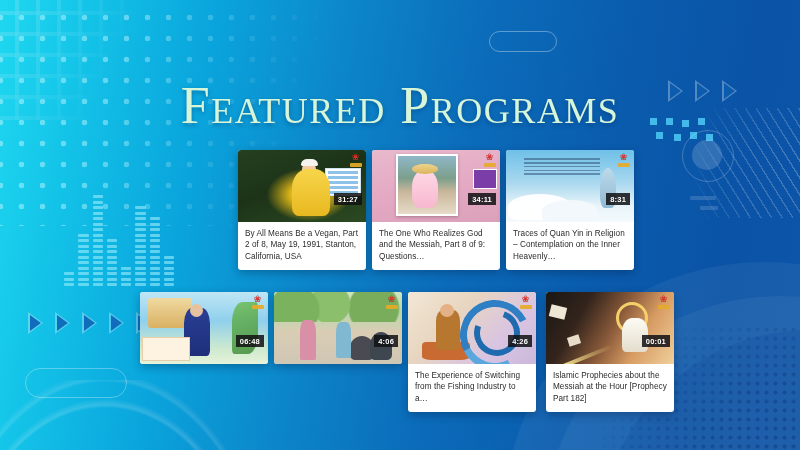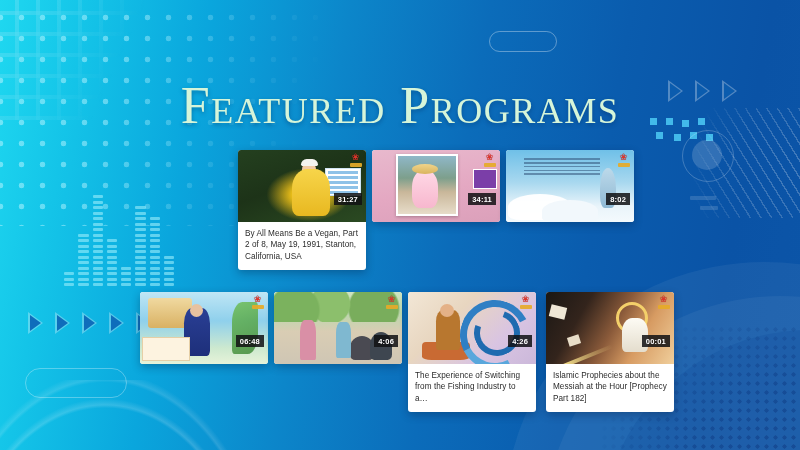--- a/index.html
+++ b/index.html
@@ -379,40 +379,46 @@
           <div class="robe"></div>
           <div class="hat"></div>
           <div class="vbadge"></div>
         </div>
         <div class="logo-badge">
           <div class="logo-mark">❀</div>
           <div class="logo-sub"></div>
         </div>
         <div class="dur">34:11</div>
       </div>
+      <div class="card-body">
+        <div class="card-title">The One Who Realizes God and the Messiah, Part 8 of 9: Questions…</div>
+      </div>
     </div>
     <div class="card" style="left: 506px; top: 150px;">
       <div class="thumb">
         <div class="thumb-art art-quanyin">
           <div class="cloudA"></div>
           <div class="cloudB"></div>
           <div class="fig"></div>
           <div class="txt">
             <i></i>
             <i></i>
             <i></i>
             <i></i>
             <i></i>
           </div>
         </div>
         <div class="logo-badge">
           <div class="logo-mark">❀</div>
           <div class="logo-sub"></div>
         </div>
-        <div class="dur">8:02</div>
+        <div class="dur">8:31</div>
+      </div>
+      <div class="card-body">
+        <div class="card-title">Traces of Quan Yin in Religion – Contemplation on the Inner Heavenly…</div>
       </div>
     </div>
     <div class="card" style="left: 140px; top: 292px;">
       <div class="thumb">
         <div class="thumb-art art-millennium">
           <div class="pav"></div>
           <div class="plant"></div>
           <div class="person"></div>
           <div class="phead"></div>
           <div class="card2"></div>

